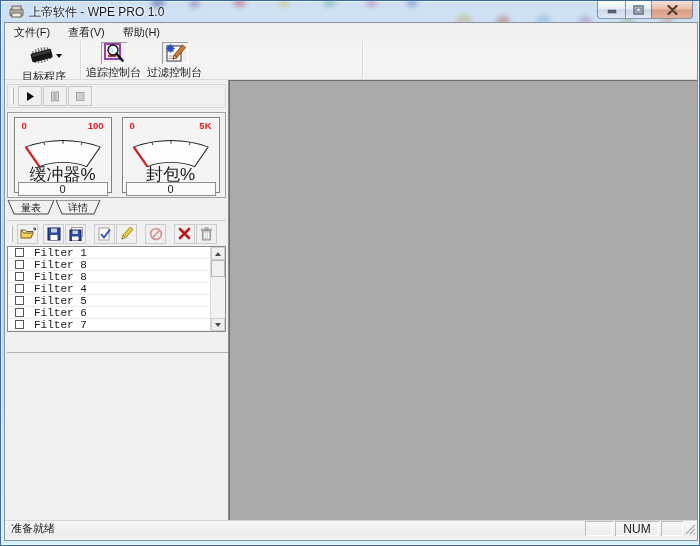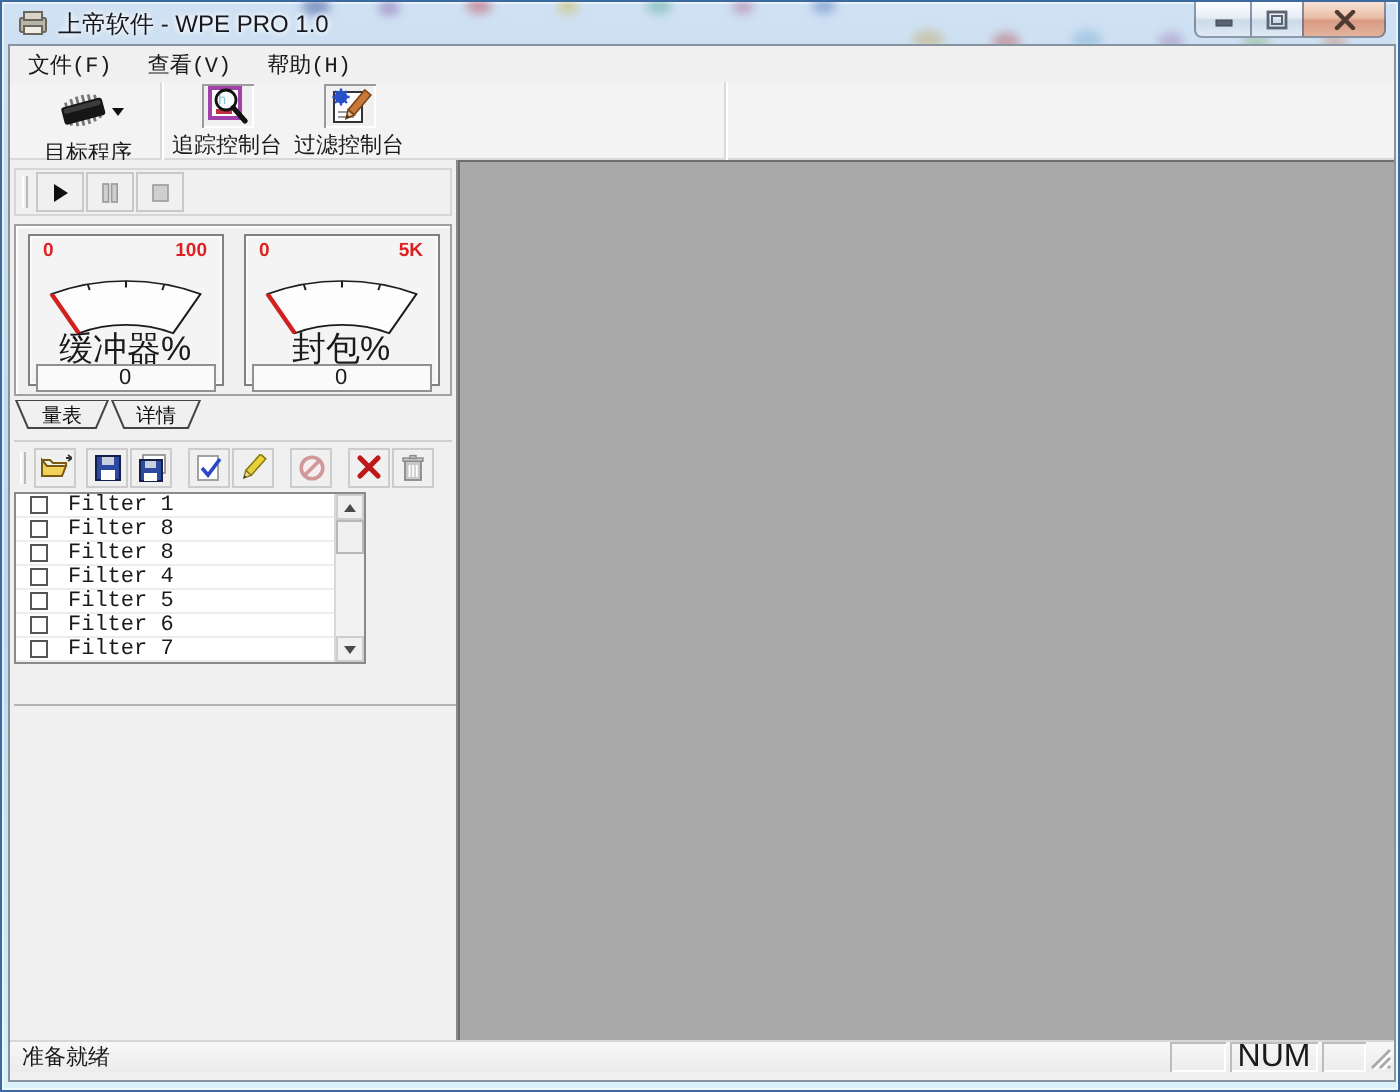--- a/index.html
+++ b/index.html
@@ -24,21 +24,21 @@
   .cap-btn.min { width:29px; border-radius:0 0 0 4px; }
   .cap-btn.max { width:27px; }
   .cap-btn.close { width:42px; border-radius:0 0 4px 0;
              background:linear-gradient(180deg,#f8e2d6 0%,#eabfa8 45%,#d89a83 55%,#e4b39c 100%); }
 
   
   .content { position:absolute; left:3px; top:21px; width:694px; height:519px;
              background:#f0f0f0; border:1px solid #88939f; }
 
   .menubar { position:absolute; top:0; left:0; width:100%; height:18px; background:#f0f0f0; display:flex; align-items:center; }
-  .menu-item { padding:12px 9px;font-family:Liberation Mono, monospace; }
+  .menu-item { padding:12px 9px; }
 
   .toolbar { position:absolute; top:18px; left:0; width:100%; height:39px;
              background:#f3f3f3; border-bottom:1px solid #d9d9d9; }
   .tb-sep-v { position:absolute; top:0; width:1px; height:39px; background:#dadada; box-shadow:1px 0 0 #fff; }
   .tb-btn { position:absolute; top:1px; height:37px; display:flex; flex-direction:column; align-items:center; justify-content:flex-start; }
   .tb-btn .lbl { font-size:11px; margin-top:1px; white-space:nowrap; }
   .icon-frame { width:26px; height:26px; display:flex; align-items:center; justify-content:center;
                 box-shadow:inset 1px 1px 0 #9b9b9b, inset -1px -1px 0 #ffffff; background:#f0f0f0; }
   .target-row { display:flex; align-items:center; height:26px; }
 
@@ -66,21 +66,21 @@
   .tabs-row { position:absolute; left:2px; }
   .tabs-row svg text { font-family:"Liberation Sans",sans-serif; font-size:10px; fill:#111; }
 
   
   .ftoolbar { position:absolute; left:2px; top:140px; width:219px; height:26px; border-top:1px solid #cfcfcf;
               display:flex; align-items:center; }
   .ft-btn { width:21px; height:20px; border:1px solid #cccccc; background:#f0f0f0;
             display:flex; align-items:center; justify-content:center; margin-right:1px; }
   .gap4 { width:4px; } .gap7 { width:7px; }
 
-  .filter-list { position:absolute; left:2px; top:166px; width:176px; height:86px; border:1px solid #8a8a8a;
+  .filter-list { position:absolute; left:2px; top:166px; width:219px; height:86px; border:1px solid #8a8a8a;
                  background:#fff; overflow:hidden; }
   .flist-inner { position:absolute; left:0; top:0; right:15px; bottom:0; }
   .frow { height:12px; display:flex; align-items:center; border-bottom:1px solid #ededed; }
   .fcheck { width:9px; height:9px; border:1px solid #555; background:#fff; margin-left:7px; }
   .frow .ftxt { font-family:"Liberation Mono","DejaVu Sans Mono",monospace; font-size:11px; margin-left:10px; }
   .vscroll { position:absolute; right:0; top:0; bottom:0; width:15px; background:#f2f2f2; border-left:1px solid #d8d8d8; }
   .sc-btn { position:absolute; left:0; width:14px; height:13px; background:#f0f0f0; border:1px solid #cdcdcd;
             display:flex; align-items:center; justify-content:center; }
   .sc-up { top:0; } .sc-down { bottom:0; }
   .sc-thumb { position:absolute; left:0; top:13px; width:14px; height:17px; background:#f0f0f0; border:1px solid #b8b8b8; }
@@ -88,21 +88,21 @@
   .tri-down { width:0; height:0; border-left:3px solid transparent; border-right:3px solid transparent; border-top:4px solid #4a4a4a; }
 
   .empty-pane { position:absolute; left:2px; top:272px; right:0; bottom:0; background:#f0f0f0; border-top:1px solid #b3b3b3; }
 
   
   .statusbar { position:absolute; left:0; top:497px; width:692px; height:16px;
                background:linear-gradient(180deg,#f7f7f7,#ececec); border-top:1px solid #d7d7d7;
                display:flex; align-items:flex-end; }
   .sb-text { margin-left:6px; flex:1; font-size:11px; }
   .sb-cell { height:15px; margin-right:2px; box-shadow:inset 1px 1px 0 #bdbdbd, inset -1px -1px 0 #fff;
-             display:flex; align-items:center; justify-content:center; font-size:16px; }
+             display:flex; align-items:center; justify-content:center; font-size:12px; }
   .sb-c1 { width:28px; } .sb-c2 { width:44px; } .sb-c3 { width:22px; margin-right:14px; }
   .grip { position:absolute; right:1px; bottom:1px; }
 </style>
 </head>
 <body>
 
 <div class="win">
 
   <div class="blur-strip">
     <div class="blur-dot" style="left:150px;top:-2px;width:14px;height:9px;background:#4a5fa0;opacity:.55"></div>

